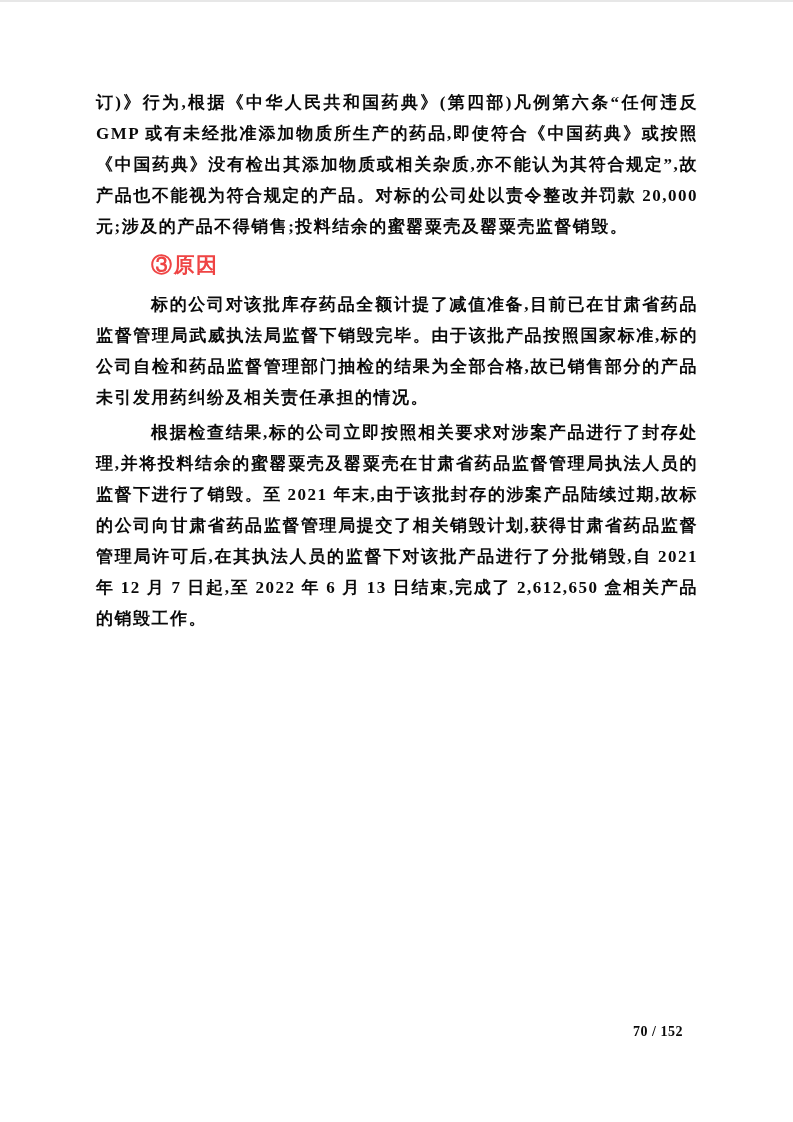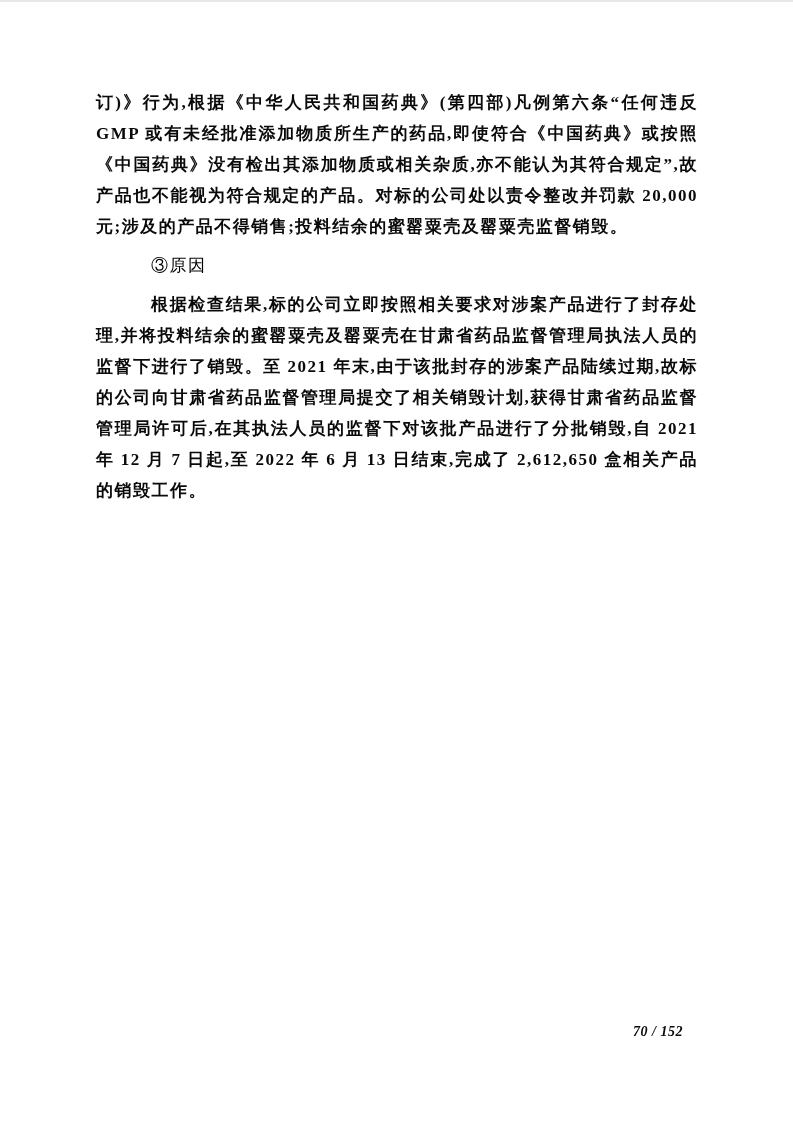--- a/index.html
+++ b/index.html
@@ -37,52 +37,52 @@
     letter-spacing: 1.5px;
     text-align: justify;
     font-weight: bold;
     color: #0a0a0a;
   }
   .para.indent {
     text-indent: 55px;
   }
   .heading {
     margin: 8px 0 8px 0;
-    font-size: 17px;
+    font-size: 21px;
     line-height: 31px;
     letter-spacing: 1.5px;
-    font-weight: normal;
+    font-weight: bold;
     text-indent: 55px;
-    color: #000000;
+    color: #ef4444;
   }
   .footer-page-number {
     position: absolute;
     top: 1024px;
     right: 110px;
     font-size: 14px;
     font-weight: bold;
     letter-spacing: 0.5px;
     color: #0a0a0a;
     font-family: "Liberation Serif", "DejaVu Serif", serif;
-    font-style: italic;
   }
 </style>
 </head>
 <body>
 
 <div class="page">
   <div class="scan-edge-top"></div>
 
   <div class="content">
     <p class="para">订)》行为,根据《中华人民共和国药典》(第四部)凡例第六条“任何违反GMP 或有未经批准添加物质所生产的药品,即使符合《中国药典》或按照《中国药典》没有检出其添加物质或相关杂质,亦不能认为其符合规定”,故产品也不能视为符合规定的产品。对标的公司处以责令整改并罚款 20,000 元;涉及的产品不得销售;投料结余的蜜罂粟壳及罂粟壳监督销毁。</p>
 
     <p class="heading">③原因</p>
 
 
 
 
 
+    <p class="para indent">标的公司对该批库存药品全额计提了减值准备,目前已在甘肃省药品监督管理局武威执法局监督下销毁完毕。由于该批产品按照国家标准,标的公司自检和药品监督管理部门抽检的结果为全部合格,故已销售部分的产品未引发用药纠纷及相关责任承担的情况。</p>
 
     <p class="para indent">根据检查结果,标的公司立即按照相关要求对涉案产品进行了封存处理,并将投料结余的蜜罂粟壳及罂粟壳在甘肃省药品监督管理局执法人员的监督下进行了销毁。至 2021 年末,由于该批封存的涉案产品陆续过期,故标的公司向甘肃省药品监督管理局提交了相关销毁计划,获得甘肃省药品监督管理局许可后,在其执法人员的监督下对该批产品进行了分批销毁,自 2021 年 12 月 7 日起,至 2022 年 6 月 13 日结束,完成了 2,612,650 盒相关产品的销毁工作。</p>
   </div>
 
   <div class="footer-page-number">70 / 152</div>
 </div>
 
 </body></html>

